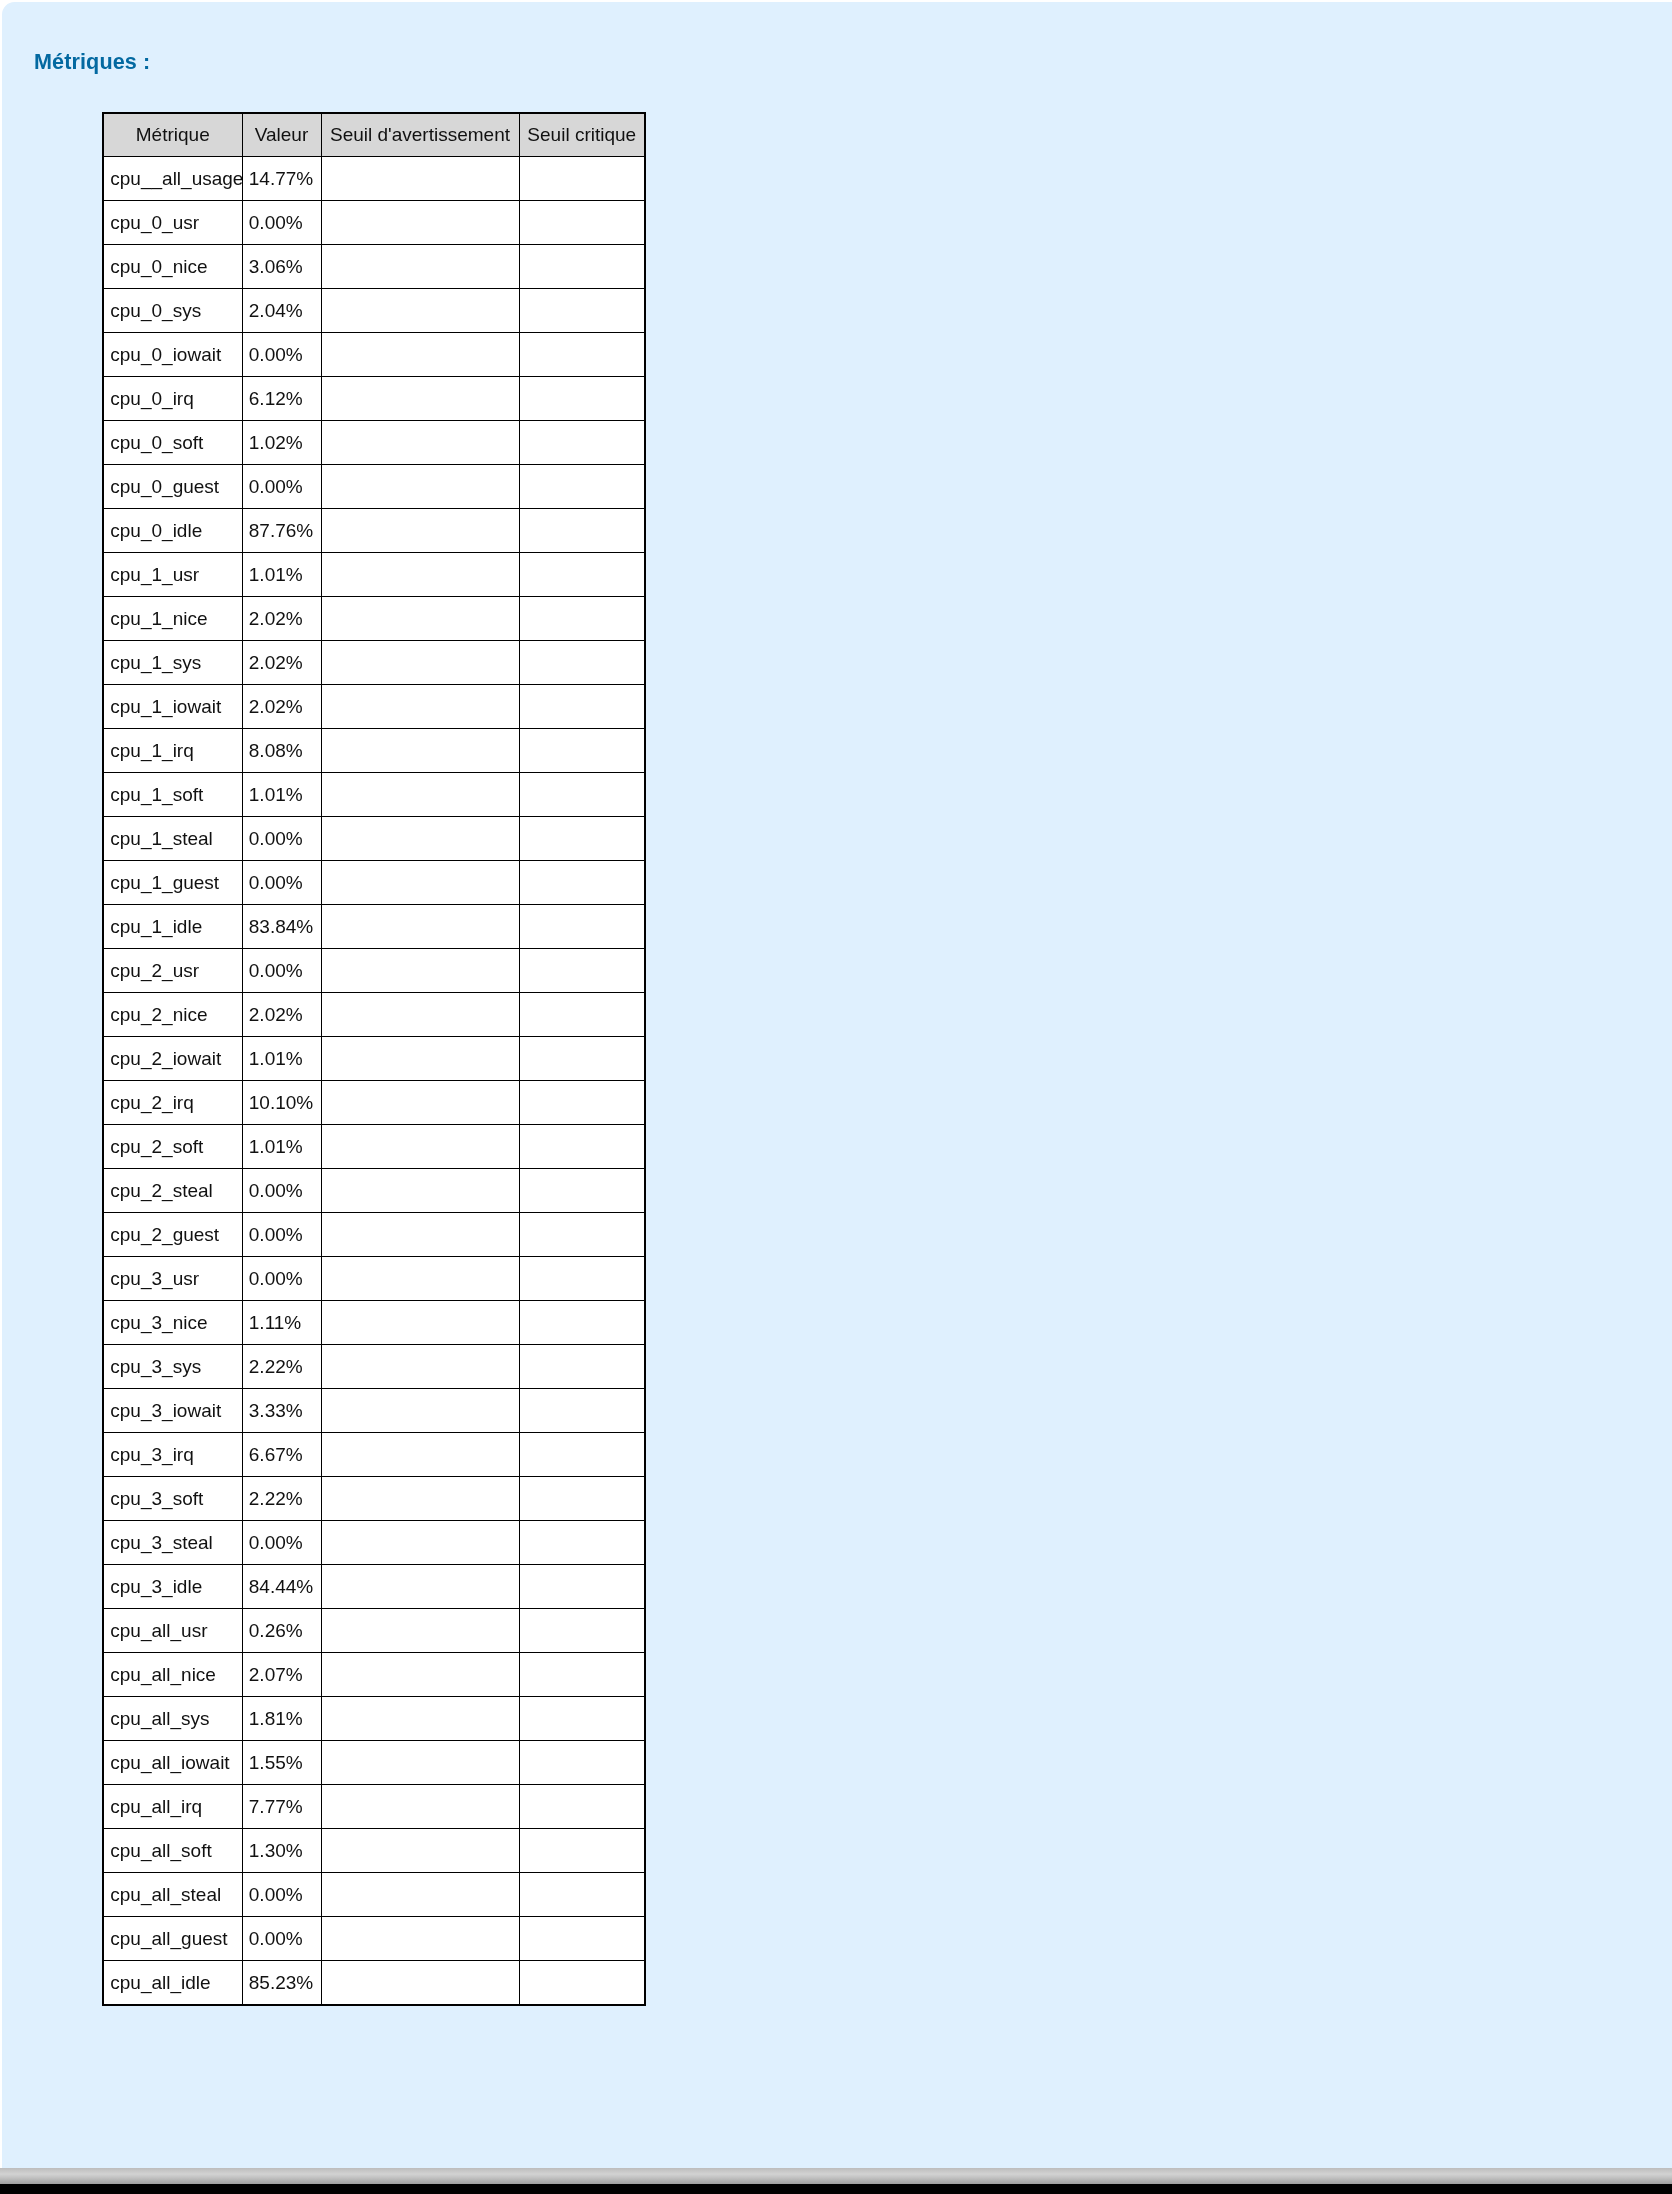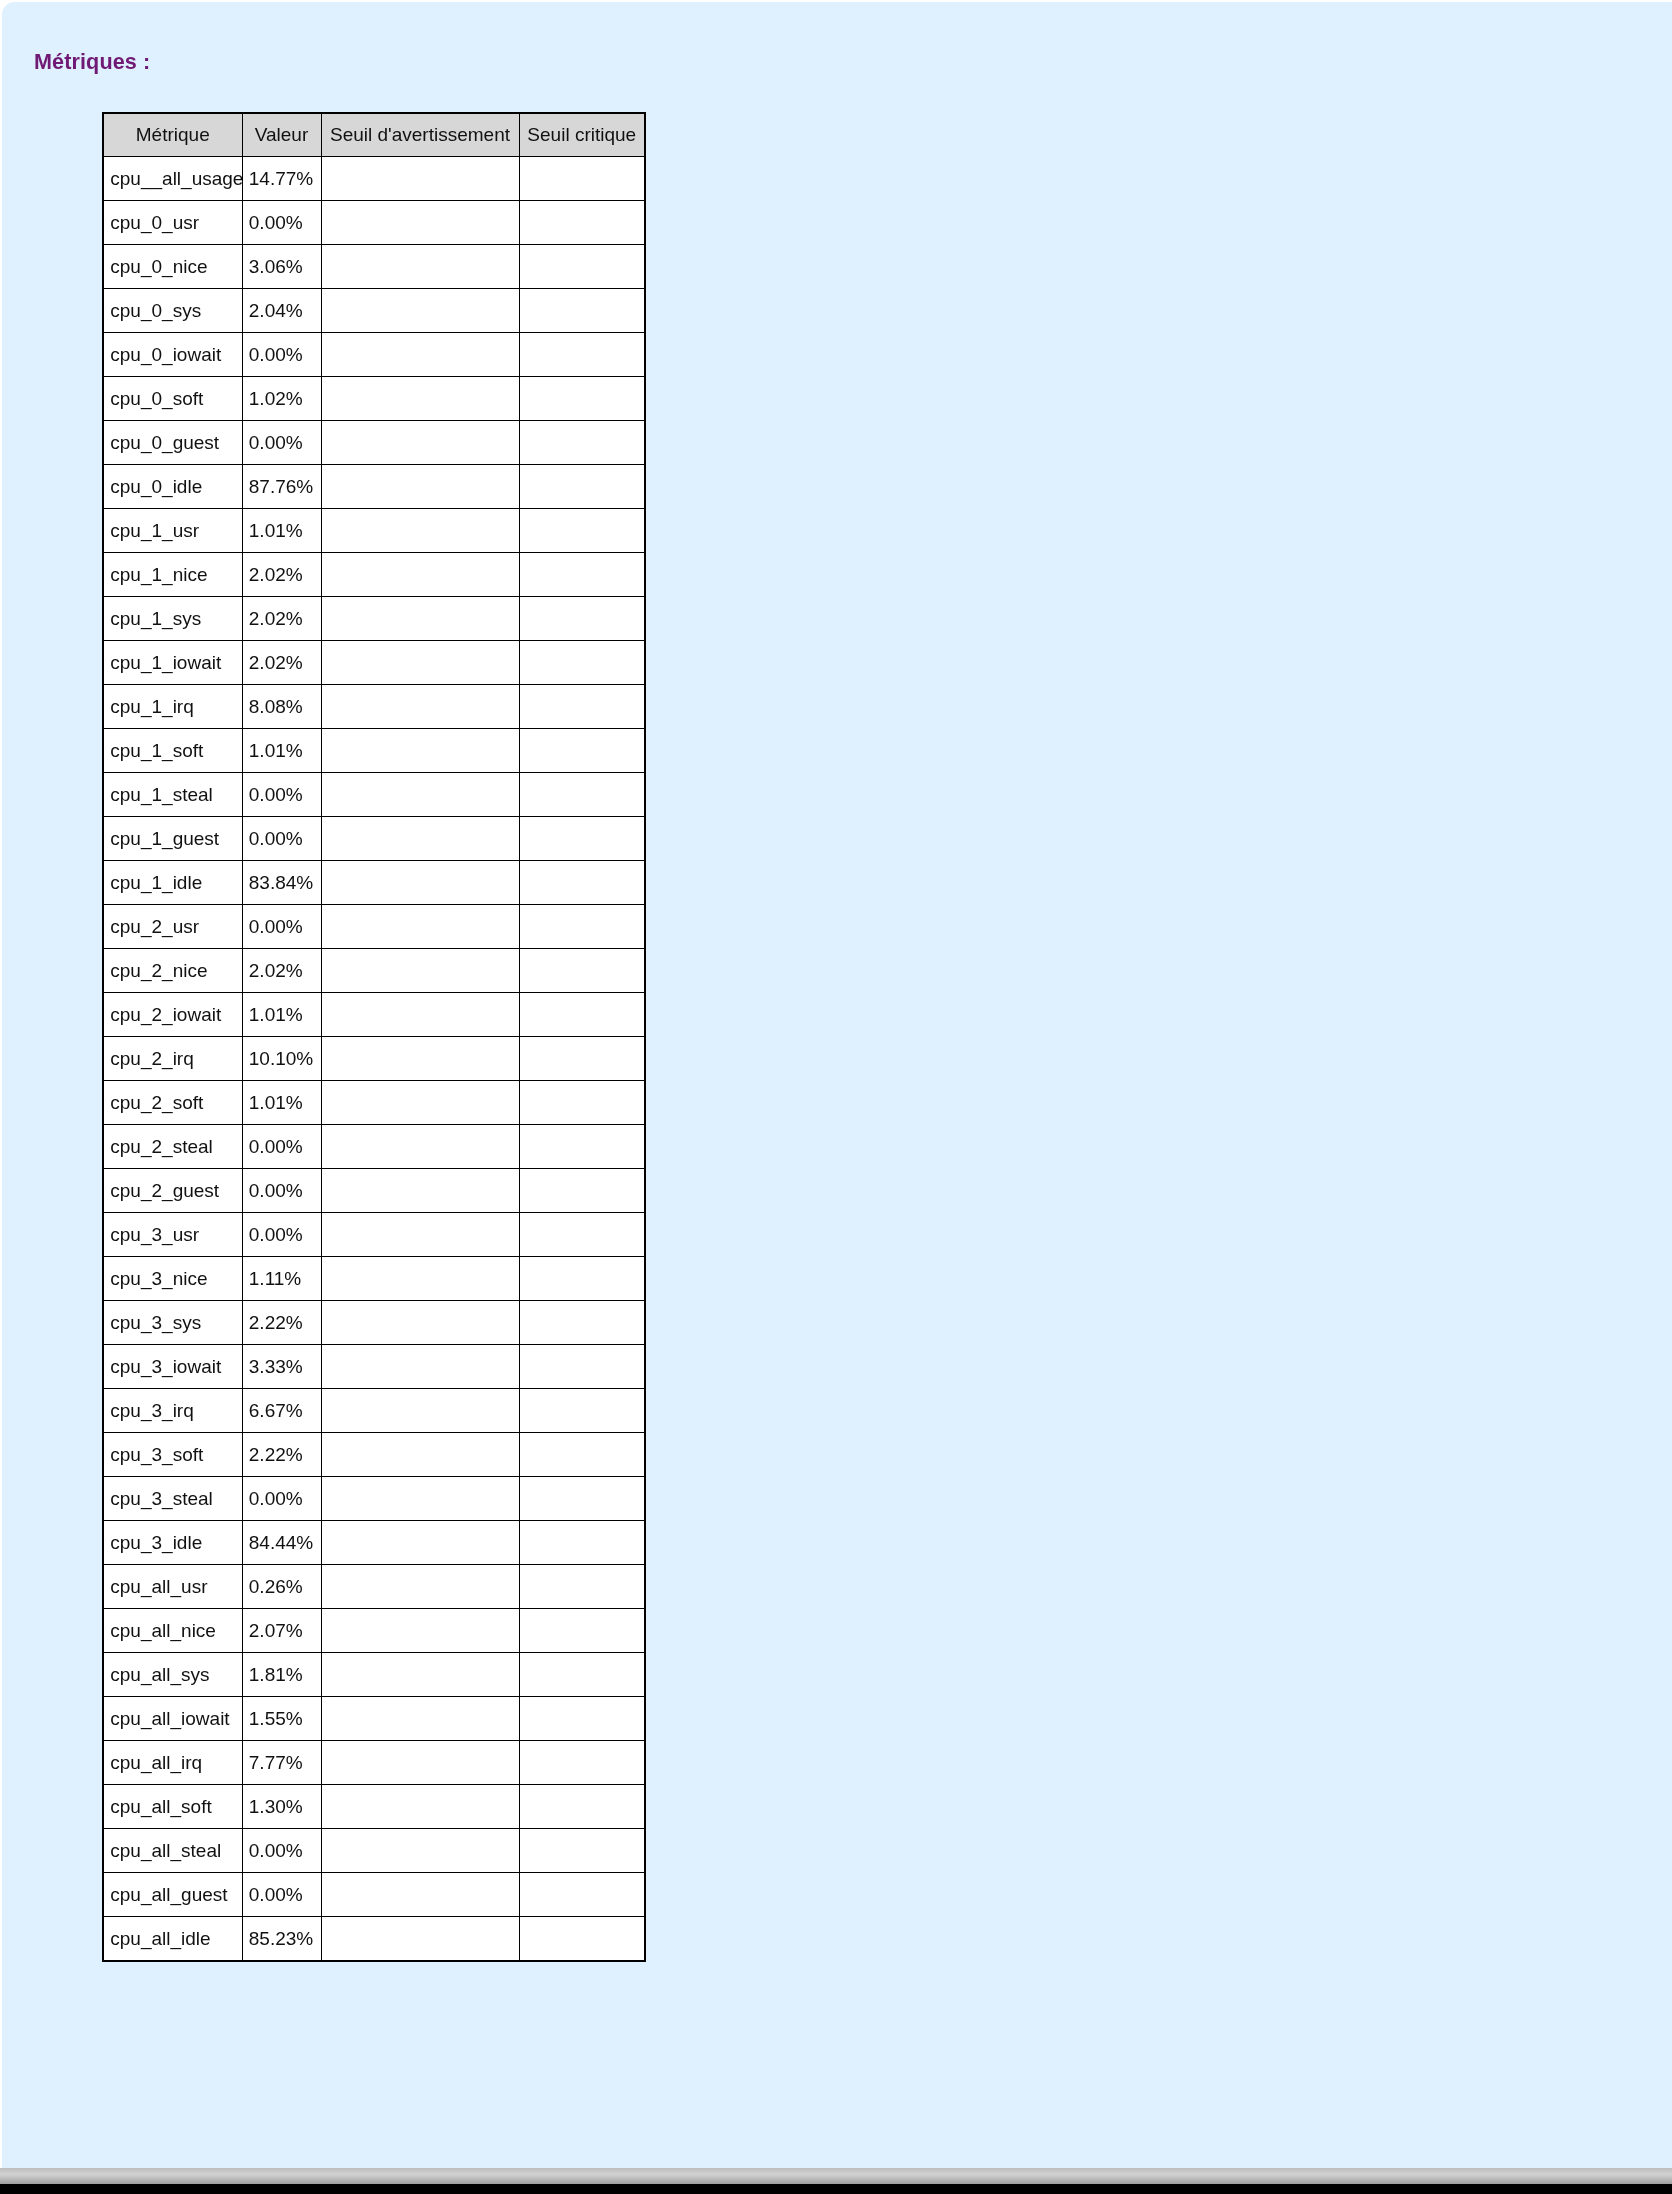--- a/index.html
+++ b/index.html
@@ -6,21 +6,21 @@
   body{
     width:1673px;height:2194px;position:relative;background:#ffffff;
     font-family:"Liberation Sans", sans-serif;color:#111111;overflow:hidden;
   }
   .card{
     position:absolute;left:2.1px;top:2.1px;width:1671px;height:2166px;
     background:#dff0fe;border-radius:12.5px 0 0 0;
   }
   .page-title{
     position:absolute;left:34px;top:49px;
-    font-size:21.6px;font-weight:bold;color:#701a75;letter-spacing:0.1px;
+    font-size:21.6px;font-weight:bold;color:#0369a1;letter-spacing:0.1px;
   }
   table.metrics{
     position:absolute;left:102px;top:112px;
     border-collapse:collapse;table-layout:fixed;width:542px;
     background:#fde047;border:2.1px solid #000000;
   }
   table.metrics th{
     background:#d7d7d7;height:42px;font-size:19px;font-weight:normal;
     text-align:center;border:1.4px solid #000000;padding:0 4.2px;white-space:nowrap;
     overflow:hidden;
@@ -86,20 +86,26 @@
         <td></td>
         <td></td>
       </tr>
       <tr>
         <td>cpu_0_iowait</td>
         <td>0.00%</td>
         <td></td>
         <td></td>
       </tr>
       <tr>
+        <td>cpu_0_irq</td>
+        <td>6.12%</td>
+        <td></td>
+        <td></td>
+      </tr>
+      <tr>
         <td>cpu_0_soft</td>
         <td>1.02%</td>
         <td></td>
         <td></td>
       </tr>
       <tr>
         <td>cpu_0_guest</td>
         <td>0.00%</td>
         <td></td>
         <td></td>

